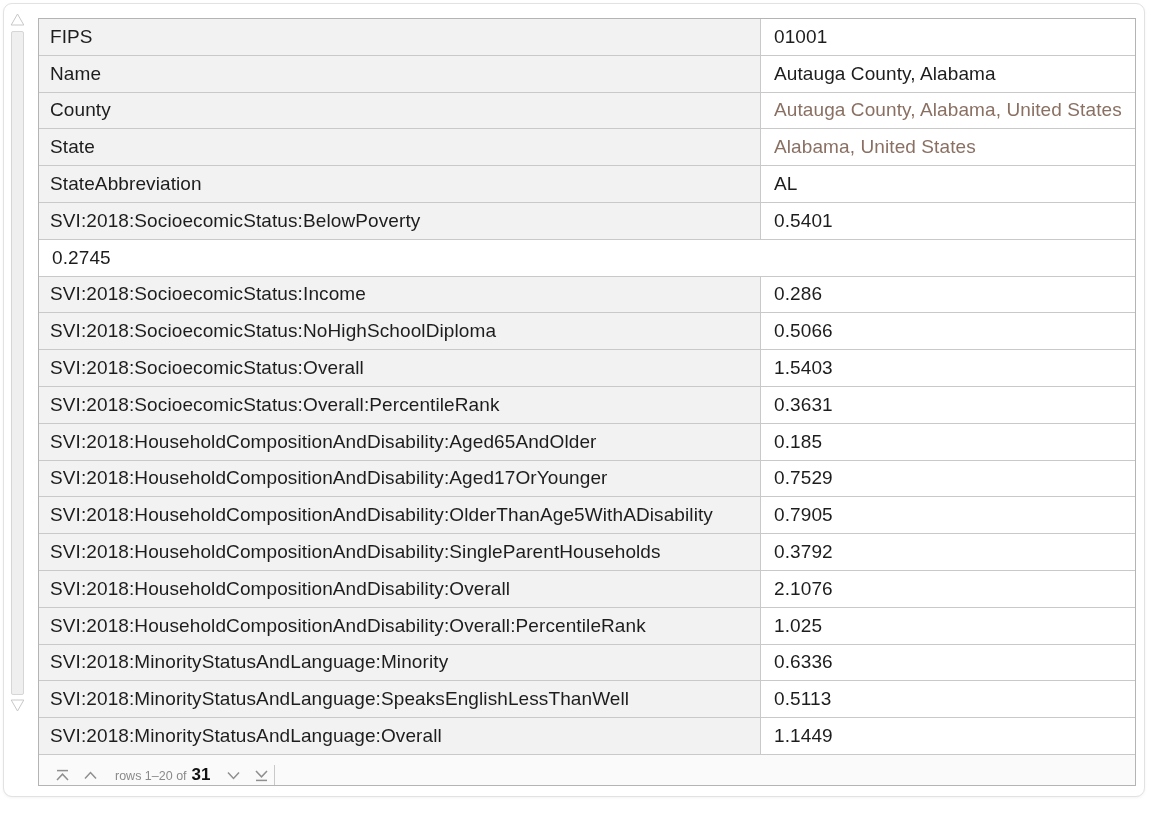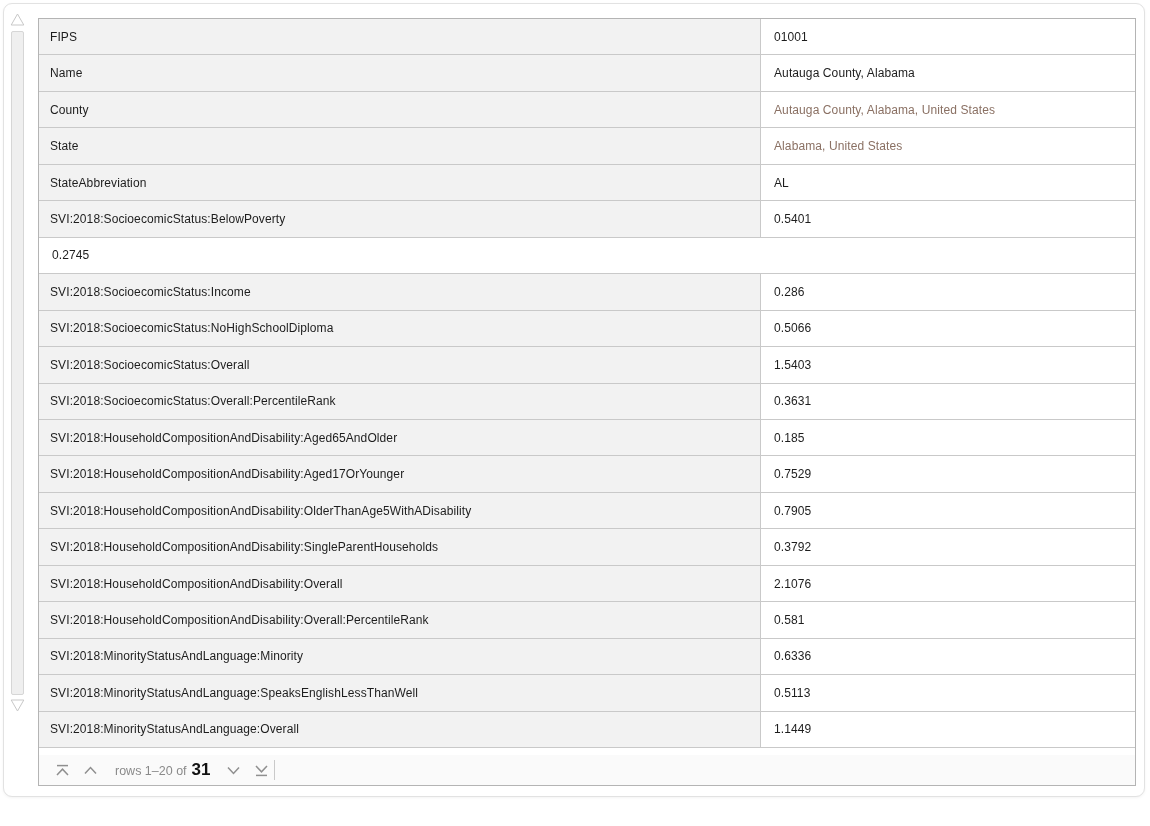--- a/index.html
+++ b/index.html
@@ -40,27 +40,26 @@
     background:#fff;
   }
   .rows{flex:1;display:flex;flex-direction:column;min-height:0;}
   .row{flex:1;display:flex;border-bottom:1px solid var(--grid);box-sizing:border-box;min-height:0;}
   .cell{display:flex;align-items:center;box-sizing:border-box;overflow:hidden;white-space:nowrap;}
   .cell.key{
     width:722px;background:var(--key-bg);border-right:1px solid var(--grid);
     padding-left:11px;
   }
   .cell.val{flex:1;background:var(--value-bg);padding-left:13px;padding-right:6px;text-align:right;}
-  .ktext,.vtext{font-size:12px;color:#1d1d1d;letter-spacing:.1px;}
+  .ktext,.vtext{font-size:19px;color:#1d1d1d;letter-spacing:.1px;}
   .vtext.entity{color:var(--entity-color);}
   
   .footer{
-    height:30px;background:var(--footer-bg);display:flex;align-items:center;
+    height:30px;background:var(--footer-bg);display:flex;align-items:flex-end;
     box-sizing:border-box;
-    margin-top:7px;
   }
   .pager{
     width:236px;border-right:1px solid var(--grid);box-sizing:border-box;
     display:flex;align-items:center;padding-left:14px;gap:9px;
   }
   .pager button{
     background:none;border:none;padding:2px;margin:0;display:flex;align-items:center;cursor:pointer;
   }
   .rows-label{
     font-size:12.5px;color:#8a8a8a;margin:0 4px 0 6px;white-space:nowrap;
@@ -211,21 +210,21 @@
     </div>
     <div class="cell val">
       <span class="vtext">2.1076</span>
     </div>
   </div>
         <div class="row">
     <div class="cell key">
       <span class="ktext">SVI:2018:HouseholdCompositionAndDisability:Overall:PercentileRank</span>
     </div>
     <div class="cell val">
-      <span class="vtext">0.581</span>
+      <span class="vtext">1.025</span>
     </div>
   </div>
         <div class="row">
     <div class="cell key">
       <span class="ktext">SVI:2018:MinorityStatusAndLanguage:Minority</span>
     </div>
     <div class="cell val">
       <span class="vtext">0.6336</span>
     </div>
   </div>

